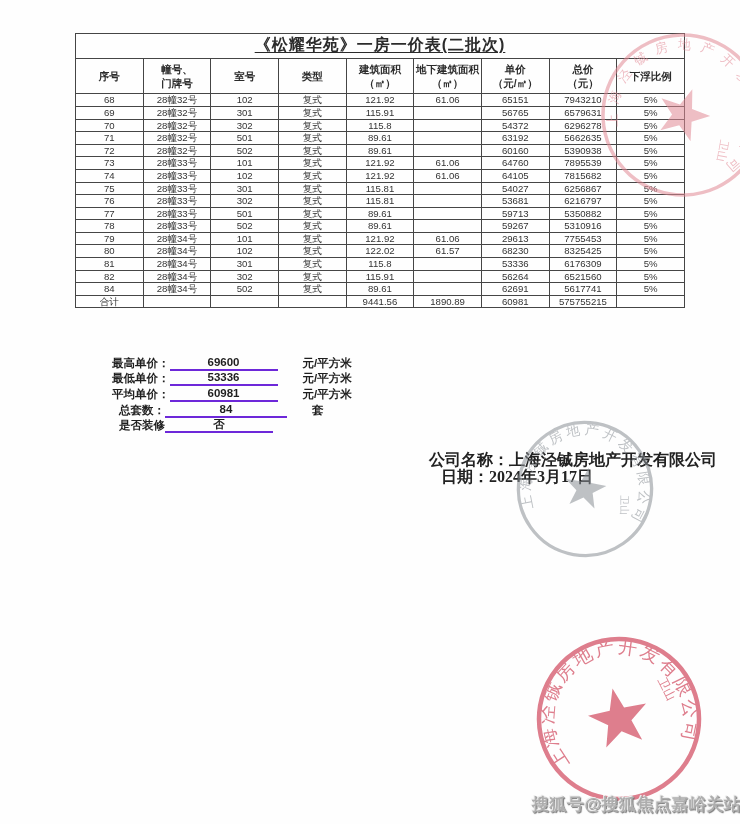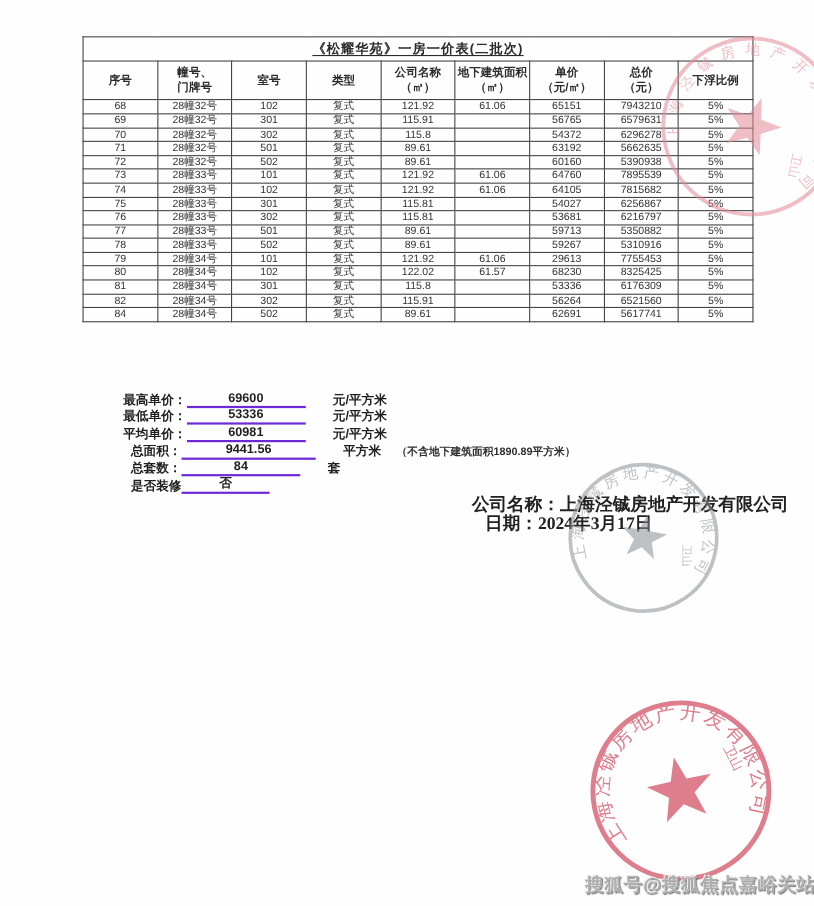--- a/index.html
+++ b/index.html
@@ -11,21 +11,21 @@
     color:#2b2b2b;
   }
   
   table.price-table {
     position:absolute; left:75px; top:33px; width:610px;
     border-collapse:collapse; table-layout:fixed;
   }
   .price-table td, .price-table th { border:1px solid #454545; }
   .title-cell { border:1.4px solid #454545; text-align:center; padding:1px 0 2px; }
   .doc-title {
-    font-size:12px; font-weight:bold; letter-spacing:1px;
+    font-size:16px; font-weight:bold; letter-spacing:1px;
     text-decoration:underline; text-underline-offset:2px;
   }
   .price-table th {
     font-size:10.5px; font-weight:bold; padding:3px 0;
     line-height:1.35; white-space:pre-line; text-align:center;
   }
   .price-table tbody td {
     height:12.6px; font-size:9.6px; text-align:center;
     padding:0 1px; line-height:1; color:#333;
   }
@@ -70,21 +70,21 @@
         <td class="title-cell" colspan="9">
           <span class="doc-title">《松耀华苑》一房一价表(二批次)</span>
         </td>
       </tr>
       <tr id="header-row">
           <th>序号</th>
           <th>幢号、
 门牌号</th>
           <th>室号</th>
           <th>类型</th>
-          <th>公司名称
+          <th>建筑面积
 （㎡）</th>
           <th>地下建筑面积
 （㎡）</th>
           <th>单价
 （元/㎡）</th>
           <th>总价
 （元）</th>
           <th>下浮比例</th>
         </tr>
     </thead>
@@ -258,44 +258,49 @@
           <td>84</td>
           <td>28幢34号</td>
           <td>502</td>
           <td>复式</td>
           <td>89.61</td>
           <td></td>
           <td>62691</td>
           <td>5617741</td>
           <td>5%</td>
         </tr>
+        <tr>
+          <td>合计</td>
+          <td></td>
+          <td></td>
+          <td></td>
+          <td>9441.56</td>
+          <td>1890.89</td>
+          <td>60981</td>
+          <td>575755215</td>
+          <td></td>
+        </tr>
       </tbody>
   </table>
 
   <div class="summary" id="summary-block">
       <div class="summary-row">
         <span class="summary-label">最高单价：</span>
         <span class="summary-value">69600</span>
         <span class="summary-unit">元/平方米</span>
       </div>
       <div class="summary-row">
         <span class="summary-label">最低单价：</span>
         <span class="summary-value">53336</span>
         <span class="summary-unit">元/平方米</span>
       </div>
       <div class="summary-row">
         <span class="summary-label">平均单价：</span>
         <span class="summary-value">60981</span>
         <span class="summary-unit">元/平方米</span>
-      </div>
-      <div class="summary-row">
-        <span class="summary-label">总面积：</span>
-        <span class="summary-value">9441.56</span>
-        <span class="summary-unit">平方米</span>
-        <span class="summary-note">（不含地下建筑面积1890.89平方米）</span>
       </div>
       <div class="summary-row">
         <span class="summary-label">总套数：</span>
         <span class="summary-value">84</span>
         <span class="summary-unit">套</span>
       </div>
       <div class="summary-row">
         <span class="summary-label">是否装修</span>
         <span class="summary-value">否</span>
       </div>

